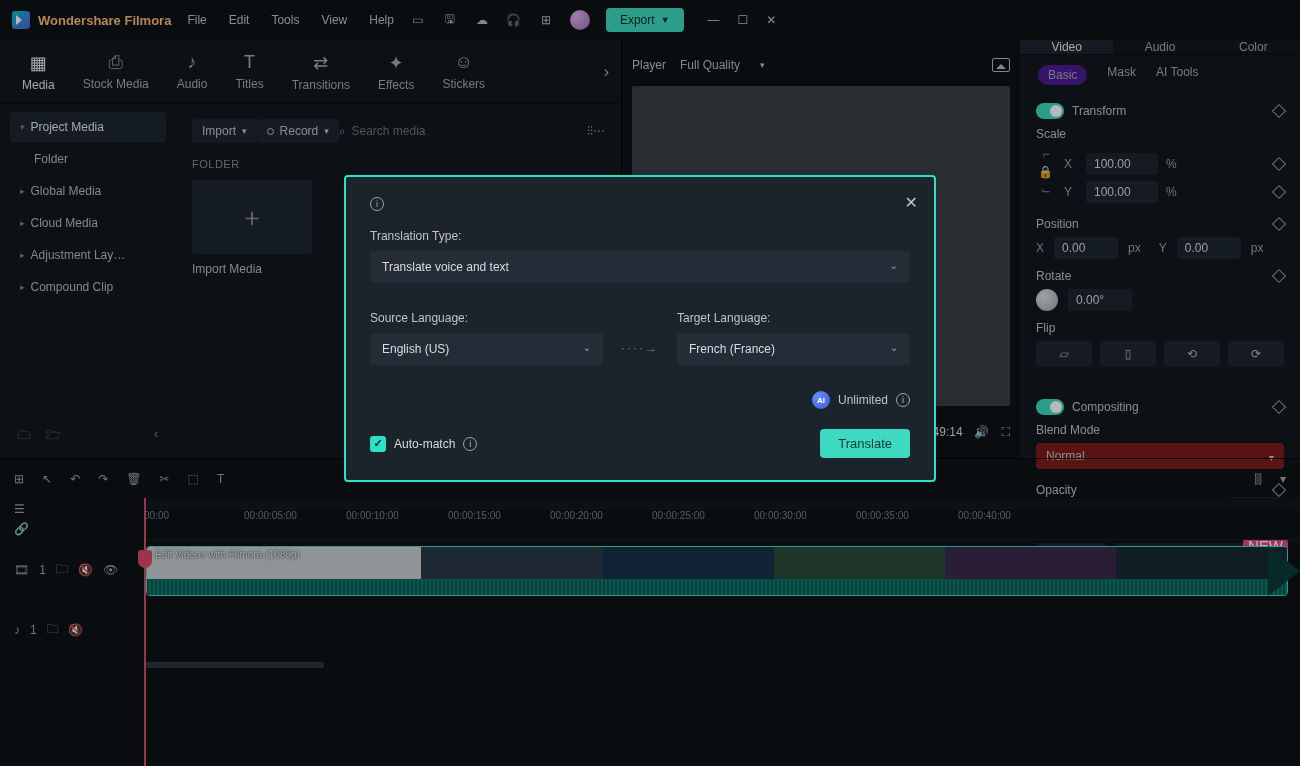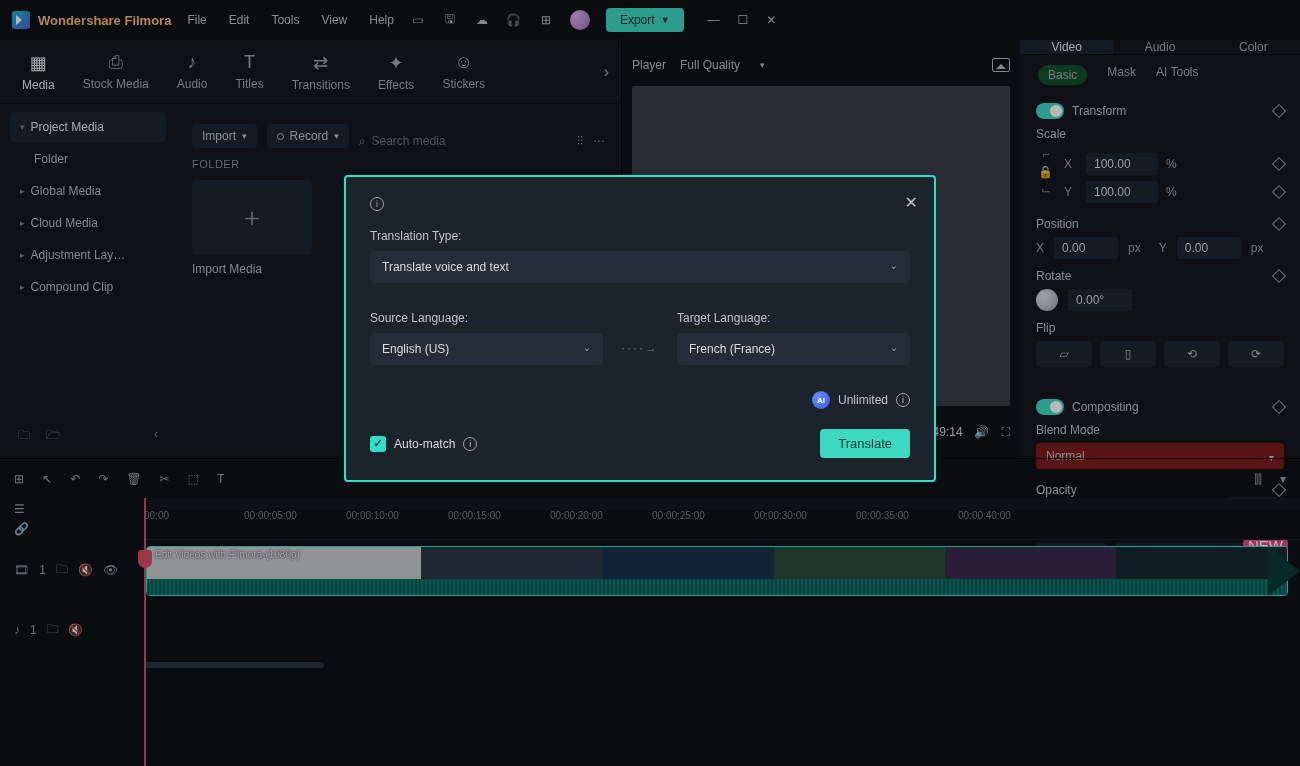--- a/index.html
+++ b/index.html
@@ -32,21 +32,21 @@
 .left-body { display: flex; flex: 1; }
 .side-nav { width: 176px; background: #12181e; display: flex; flex-direction: column; padding: 8px 10px; gap: 2px; }
 .side-item { padding: 8px 10px; border-radius: 4px; display: flex; align-items: center; gap: 6px; cursor: pointer; color:#b8bcc0;}
 .side-item.active { background: #1d2630; color: #e5e8eb; }
 .side-item .chev { font-size: 9px; color:#7a8088;}
 .side-sub { padding-left: 24px; font-size:12px;}
 .side-foot { margin-top: auto; display:flex; gap:12px; padding:8px; align-items:center;}
 .side-foot .fico{width:16px;height:16px;color:#888;}
 .side-foot .collapse{margin-left:auto;color:#888;}
 .media-area { flex: 1; padding: 10px 16px; display: flex; flex-direction: column; }
-.media-tools { display: flex; align-items: flex-end; gap: 10px; height: 34px; }
+.media-tools { display: flex; align-items: center; height: 34px; }
 .dd { background: #1d2630; border-radius: 4px; padding: 5px 10px; display: flex; align-items: center; gap: 6px; cursor: pointer; font-size:12px;}
 .rec-dot{width:7px;height:7px;border-radius:50%;border:1.5px solid #c0c4c8;}
 .search-wrap { flex: 1; display: flex; align-items: center; gap: 6px; color:#7a8088;}
 .search-wrap input { background: transparent; border: none; outline: none; color: #c0c4c8; font-size: 12px; flex: 1; }
 .media-header { margin-top: 10px; font-size: 11px; color: #8a9098; letter-spacing: 0.5px; text-transform: uppercase; }
 .import-tile { margin-top: 10px; width: 120px; height: 74px; background: #1d2630; border-radius: 4px; display: flex; align-items: center; justify-content: center; font-size: 26px; color: #8a9098; cursor: pointer; }
 .import-label { margin-top: 8px; font-size: 12px; color: #b8bcc0; }
 
 
 .panel-preview { width: 398px; background: #0d1216; display: flex; flex-direction: column; padding: 10px 10px 0 10px;}
@@ -59,21 +59,21 @@
 .preview-ctrl .time{font-size:12px;color:#d8dbdf;}
 .preview-ctrl .pico{cursor:pointer;}
 
 
 .panel-right { width: 280px; background: #12181e; display: flex; flex-direction: column; }
 .rtabs { display: flex; height: 42px; border-bottom:1px solid #0a0e12;}
 .rtab { flex:1; display:flex; align-items:center; justify-content:center; cursor:pointer; color:#a6abb0;}
 .rtab.active { background:#1d2630; color:#e5e8eb;}
 .rsubtabs { display:flex; gap:20px; padding: 10px 18px; font-size:12px;}
 .rsubtabs span{cursor:pointer; color:#a6abb0;}
-.pill{background:#14532d;color:#3dd9c1;padding:3px 10px;border-radius:10px;}
+.pill{background:#4c1d95;color:#3dd9c1;padding:3px 10px;border-radius:10px;}
 .section { padding: 8px 16px; }
 .section-head{display:flex;align-items:center;gap:8px;margin-bottom:8px;}
 .toggle { width: 28px; height: 16px; background: #3dd9c1; border-radius: 8px; position: relative; cursor:pointer;}
 .toggle::after{content:"";position:absolute;left:14px;top:2px;width:12px;height:12px;background:#fff;border-radius:50%;}
 .diamond{width:10px;height:10px;border:1.5px solid #9ea3a8;transform:rotate(45deg);margin-left:auto;cursor:pointer;}
 .kv{display:flex;align-items:center;gap:8px;margin:6px 0;font-size:12px;color:#b8bcc0;}
 .kv .lbl{width:14px;color:#9ea3a8;}
 .kv input{background:#1d2630;border:none;color:#d8dbdf;padding:4px 8px;border-radius:3px;width:72px;font-size:12px;text-align:left;}
 .kv .unit{color:#9ea3a8;width:18px;}
 .link-ico{width:20px;display:flex;flex-direction:column;align-items:center;gap:4px;color:#7a8088;}

